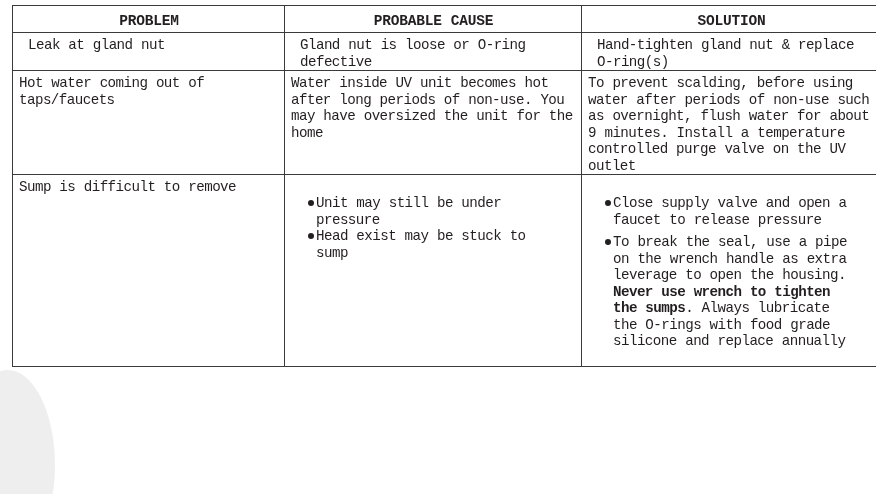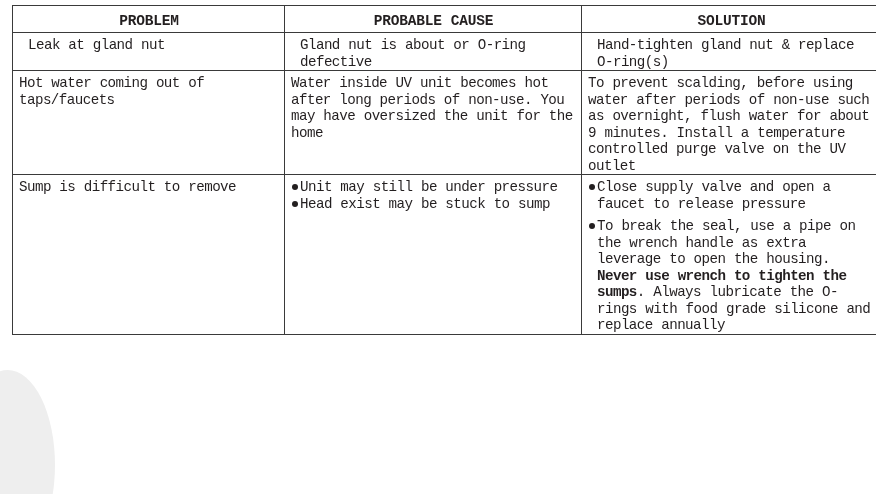--- a/index.html
+++ b/index.html
@@ -58,21 +58,21 @@
     col.c1 { width: 272px; }
     col.c2 { width: 297px; }
     col.c3 { width: 299px; }
     tr.r1 td { height: 20px; padding-left: 15px; }
     tr.r2 td { height: 72px; }
     tr.r3 td { height: 80px; margin-top: 24px; }
     tr.r4 td { height: 60px; }
     tr.r5 td { height: 154px; }
     tr.r6 td { height: 22px; }
     .bullets {
-      margin: 0;
+      margin: 16px;
       padding: 0;
       list-style: none;
     }
     .bullets li {
       position: relative;
       padding-left: 9px;
     }
     .bullets li::before {
       content: "";
       position: absolute;
@@ -104,21 +104,21 @@
   <thead>
     <tr>
       <th>PROBLEM</th>
       <th>PROBABLE CAUSE</th>
       <th>SOLUTION</th>
     </tr>
   </thead>
   <tbody>
     <tr class="r1">
       <td>Leak at gland nut</td>
-      <td>Gland nut is about or O-ring defective</td>
+      <td>Gland nut is loose or O-ring defective</td>
       <td>Hand-tighten gland nut &amp; replace O-ring(s)</td>
     </tr>
     <tr class="r3">
       <td>Hot water coming out of taps/faucets</td>
       <td>Water inside UV unit becomes hot after long periods of non-use. You may have oversized the unit for the home</td>
       <td>To prevent scalding, before using water after periods of non-use such as overnight, flush water for about 9 minutes. Install a temperature controlled purge valve on the UV outlet</td>
     </tr>
     <tr class="r5">
       <td>Sump is difficult to remove</td>
       <td>

